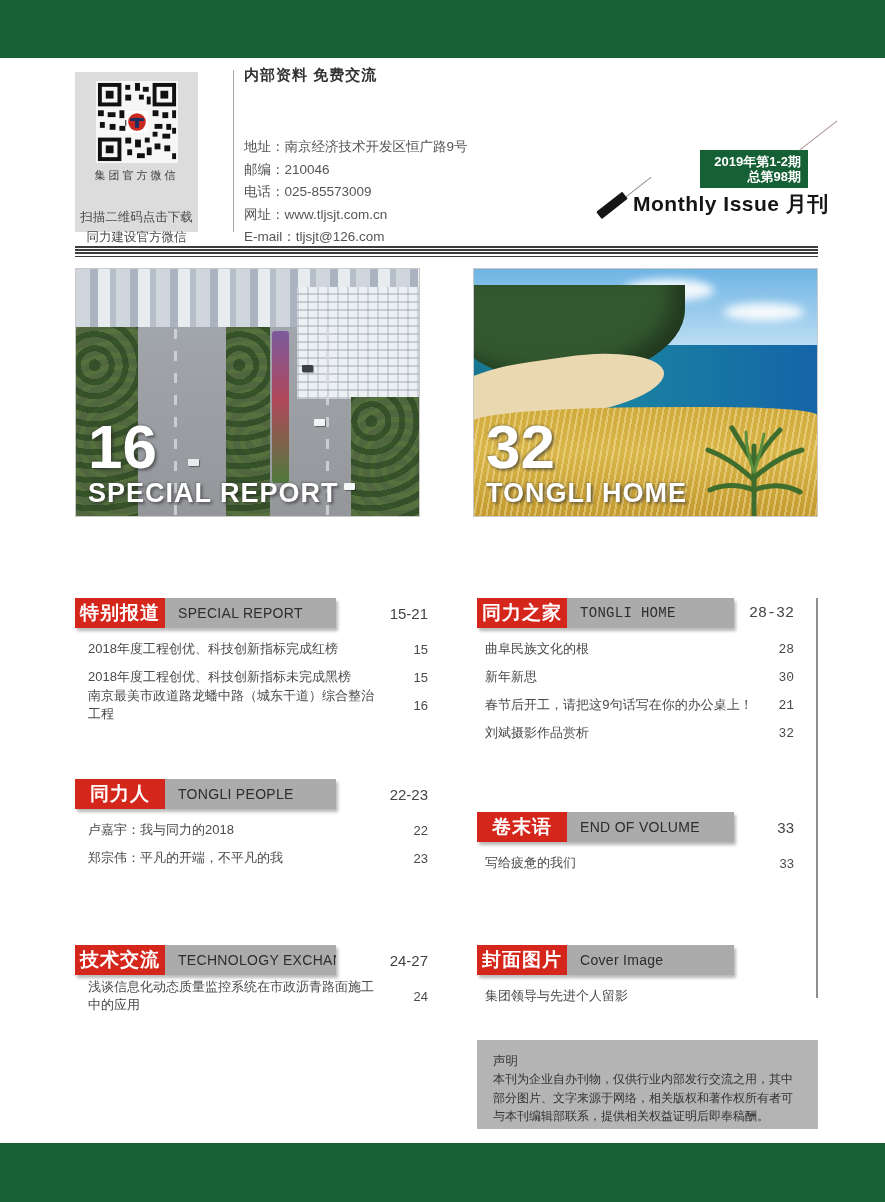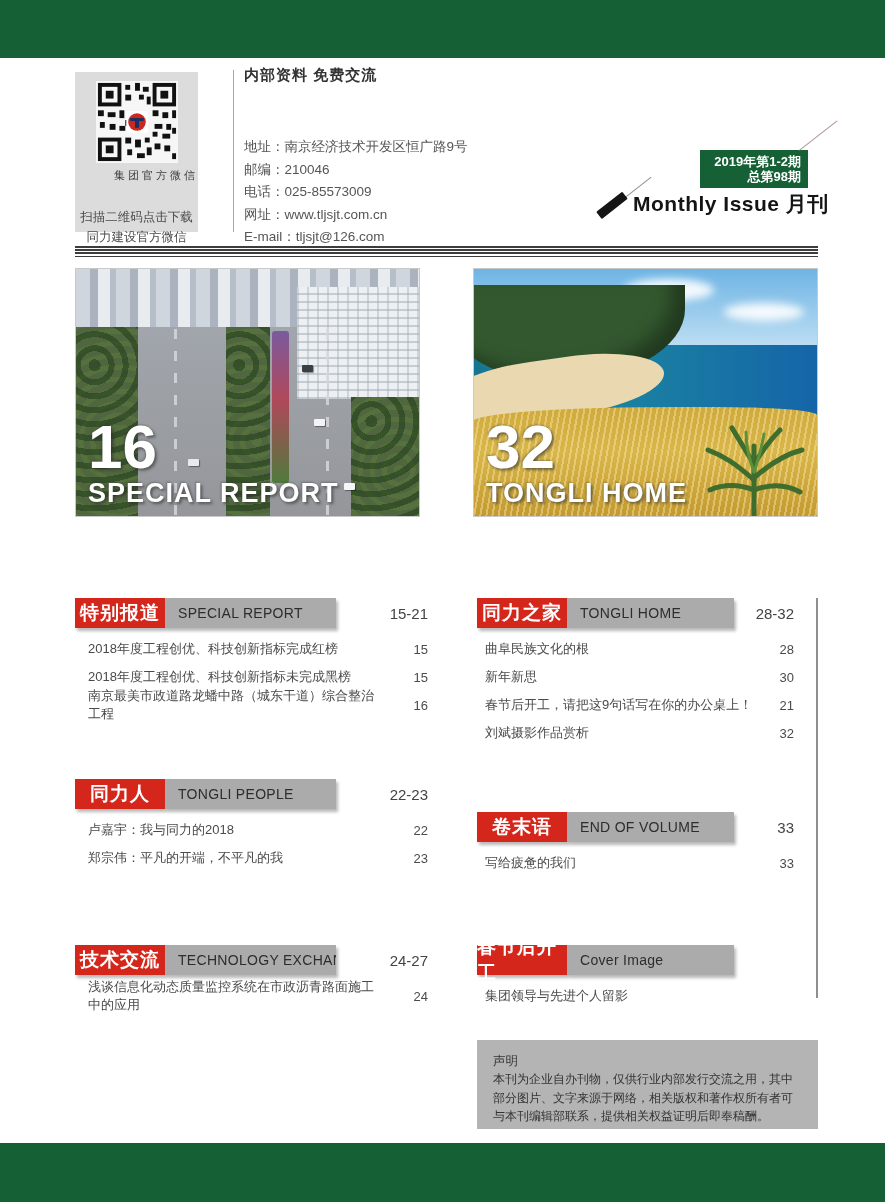--- a/index.html
+++ b/index.html
@@ -10,21 +10,21 @@
     font-family:"Liberation Sans","DejaVu Sans",sans-serif;
   }
   .bar-green { position:absolute; left:0; width:885px; background:#156135; }
   .top-bar { top:0; height:58px; }
   .bottom-bar { top:1143px; height:59px; }
 
   
   .qr-panel { position:absolute; left:75px; top:72px; width:123px; height:160px;
     background:#dcdcdc; text-align:center; }
   .qr-svg { margin-top:9px; }
-  .qr-label { font-size:11px; letter-spacing:3px; color:#3d3d3d; margin-top:1px;text-align:right; }
+  .qr-label { font-size:11px; letter-spacing:3px; color:#3d3d3d; margin-top:1px; }
   .qr-caption { margin-top:24px; font-size:12.5px; color:#4a4a4a; line-height:20px; }
   .v-divider { position:absolute; left:233px; top:70px; width:1px; height:162px; background:#a8a8a8; }
   .notice { position:absolute; left:244px; top:66px; font-size:15px; font-weight:700;
     color:#333; letter-spacing:1px; }
   .contact { position:absolute; left:244px; top:136px; font-size:13.5px; color:#555;
     line-height:22.5px; }
   .issue-badge { position:absolute; left:700px; top:150px; width:108px; height:38px;
     background:#156135; color:#fff; font-size:13px; font-weight:700;
     text-align:right; padding:4px 7px 0 0; line-height:15px; }
   .issue-type { position:absolute; left:633px; top:190px; font-size:21px; font-weight:700;
@@ -296,21 +296,21 @@
       <div class="sec-pages">24-27</div>
     </div>
     <div class="sec-items">
       <div class="toc-item">
         <span>浅谈信息化动态质量监控系统在市政沥青路面施工中的应用</span>
         <span class="pg">24</span>
       </div>
     </div>
   </div>
 
-  <div class="toc-section col-r" style="left:477px; top:598px; width:317px;">
+  <div class="toc-section col-r" style="left:477px; top:598px; width:317px;font-family:Liberation Mono, monospace;">
     <div class="sec-head">
       <div class="sec-cn">同力之家</div>
       <div class="sec-en">TONGLI HOME</div>
       <div class="sec-pages">28-32</div>
     </div>
     <div class="sec-items">
       <div class="toc-item">
         <span>曲阜民族文化的根</span>
         <span class="pg">28</span>
       </div>
@@ -338,21 +338,21 @@
     <div class="sec-items">
       <div class="toc-item">
         <span>写给疲惫的我们</span>
         <span class="pg">33</span>
       </div>
     </div>
   </div>
 
   <div class="toc-section col-r" style="left:477px; top:945px; width:317px;">
     <div class="sec-head">
-      <div class="sec-cn">春节后开工</div>
+      <div class="sec-cn">封面图片</div>
       <div class="sec-en">Cover Image</div>
       <div class="sec-pages"></div>
     </div>
     <div class="sec-items">
       <div class="toc-item">
         <span>集团领导与先进个人留影</span>
         <span class="pg"></span>
       </div>
     </div>
   </div>

